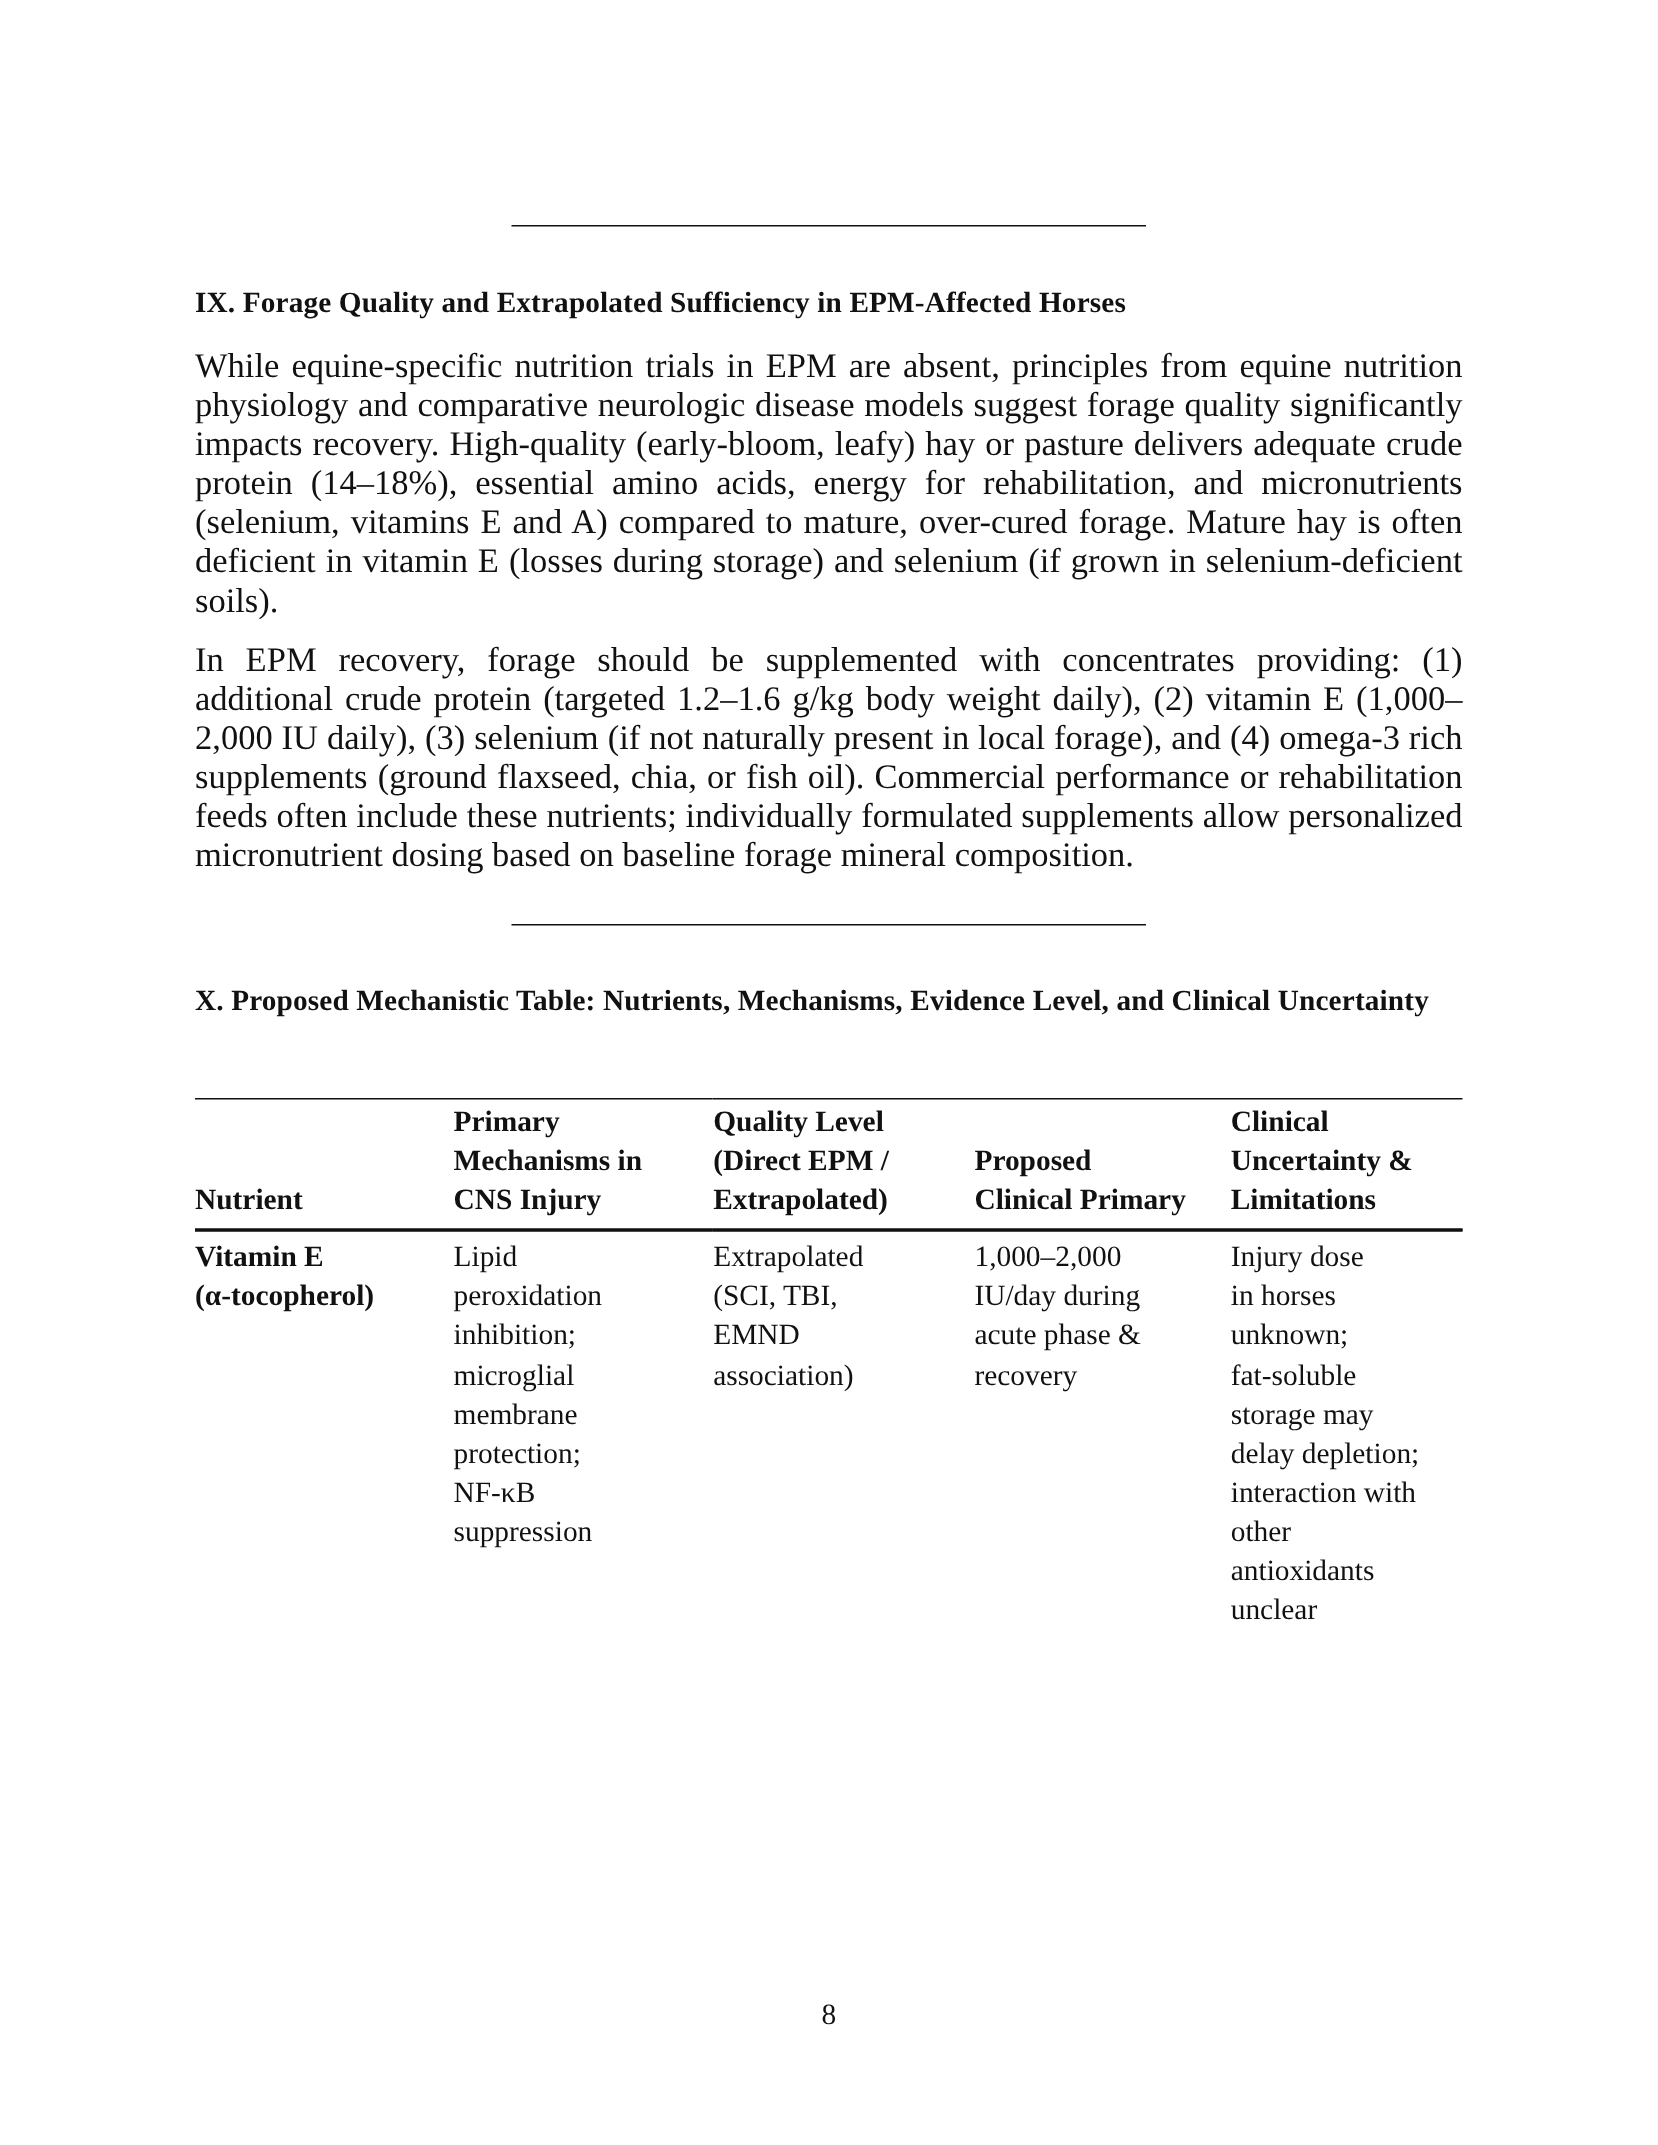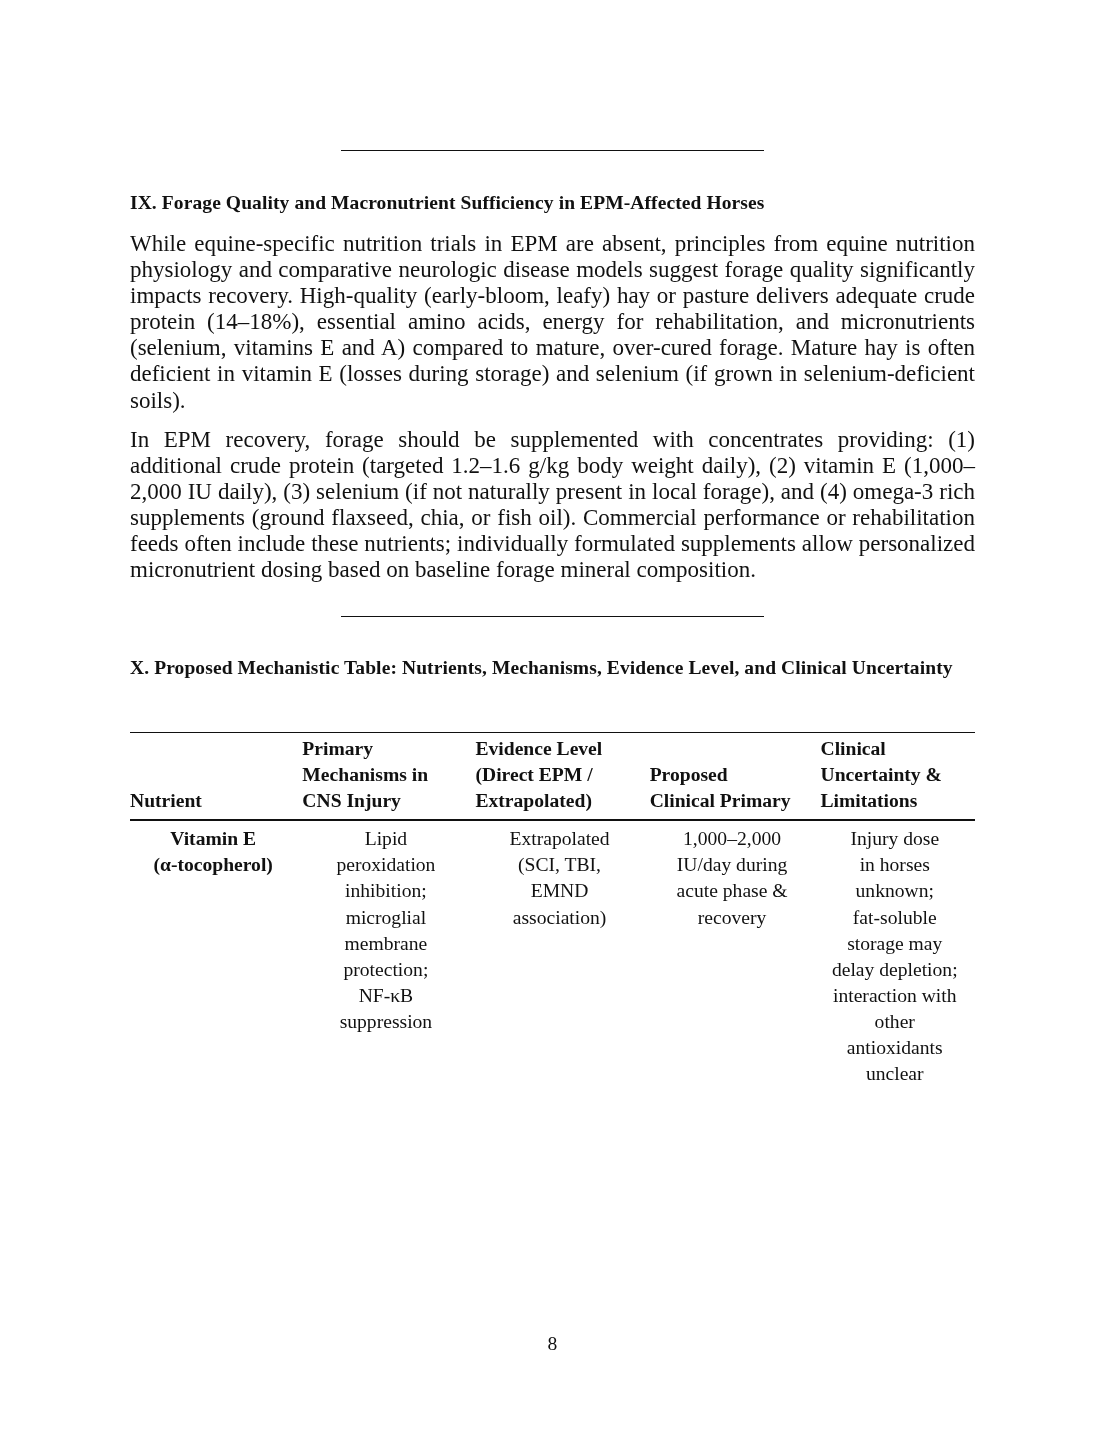--- a/index.html
+++ b/index.html
@@ -34,55 +34,55 @@
     border-collapse: collapse;
     font-family: "Liberation Serif", "DejaVu Serif", serif;
     font-size: 19.6px; line-height: 26.1px;
   }
   table.mech thead tr { border-top: 1.5px solid #111; border-bottom: 2px solid #111; }
   table.mech th {
     font-weight: bold; text-align: left; vertical-align: bottom;
     padding: 3px 6px 5px 0;
   }
   table.mech td {
-    text-align: center; vertical-align: top; padding: 5px 6px 0 0;
+    text-align: left; vertical-align: top; padding: 5px 6px 0 0;
   }
   .c1 { width: 173px; }
   .c2 { width: 173px; }
   .c3 { width: 173px; }
   .c4 { width: 173px; }
   .c5 { width: 153px; }
   td.nutrient { font-weight: bold; }
   .pre { white-space: pre-line; }
   .pagenum {
     position: absolute; left: 0; width: 1105px; top: 1333px; text-align: center;
     font-family: "Liberation Serif", "DejaVu Serif", serif; font-size: 19.6px;
   }
 </style>
 </head>
 <body>
 
 <div class="rule rule1"></div>
 
-<h2 class="h-ix">IX. Forage Quality and Macronutrient Sufficiency in EPM-Affected Horses</h2>
+<h2 class="h-ix">IX. Forage Quality and Extrapolated Sufficiency in EPM-Affected Horses</h2>
 <p class="body p1">While equine-specific nutrition trials in EPM are absent, principles from equine nutrition physiology and comparative neurologic disease models suggest forage quality significantly impacts recovery.  High-quality (early-bloom, leafy) hay or pasture delivers adequate crude protein (14–18%), essential amino acids, energy for rehabilitation, and micronutrients (selenium, vitamins E and A) compared to mature, over-cured forage. Mature hay is often deficient in vitamin E (losses during storage) and selenium (if grown in selenium-deficient soils).</p>
 <p class="body p2">In EPM recovery, forage should be supplemented with concentrates providing: (1) additional crude protein (targeted 1.2–1.6 g/kg body weight daily), (2) vitamin E (1,000–2,000 IU daily), (3) selenium (if not naturally present in local forage), and (4) omega-3 rich supplements (ground flaxseed, chia, or fish oil).  Commercial performance or rehabilitation feeds often include these nutrients; individually formulated supplements allow personalized micronutrient dosing based on baseline forage mineral composition.</p>
 
 <div class="rule rule2"></div>
 
 <h2 class="h-x">X. Proposed Mechanistic Table: Nutrients, Mechanisms, Evidence Level, and Clinical Uncertainty</h2>
 
 <table class="mech">
   <thead>
     <tr>
       <th class="c1 pre">Nutrient</th>
       <th class="c2 pre">Primary
 Mechanisms in
 CNS Injury</th>
-      <th class="c3 pre">Evidence Level
+      <th class="c3 pre">Quality Level
 (Direct EPM /
 Extrapolated)</th>
       <th class="c4 pre">Proposed
 Clinical Primary</th>
       <th class="c5 pre">Clinical
 Uncertainty &amp;
 Limitations</th>
     </tr>
   </thead>
   <tbody>

